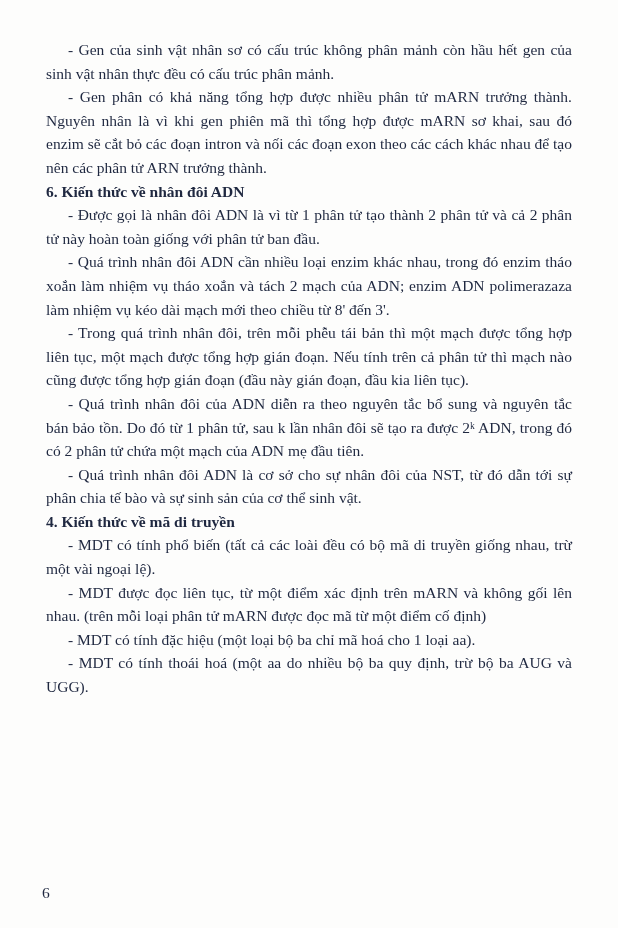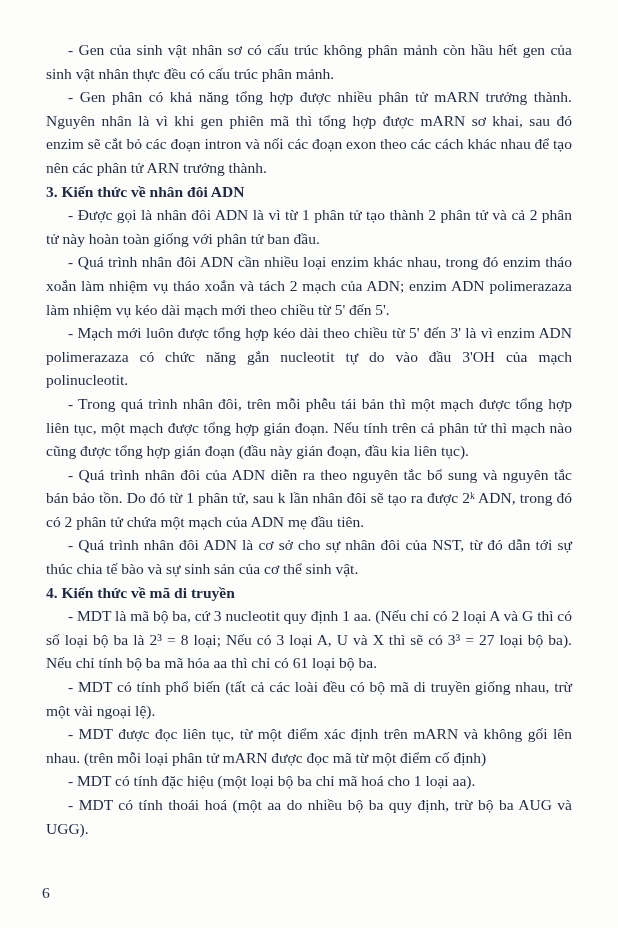--- a/index.html
+++ b/index.html
@@ -48,28 +48,26 @@
     font-size: 15.5px;
   }
 </style>
 </head>
 <body>
 
 <div class="page" style="color: rgb(31, 40, 64);">
   <div class="text-column">
     <p class="para">- Gen của sinh vật nhân sơ có cấu trúc không phân mảnh còn hầu hết gen của sinh vật nhân thực đều có cấu trúc phân mảnh.</p>
     <p class="para">- Gen phân có khả năng tổng hợp được nhiều phân tử mARN trưởng thành. Nguyên nhân là vì khi gen phiên mã thì tổng hợp được mARN sơ khai, sau đó enzim sẽ cắt bỏ các đoạn intron và nối các đoạn exon theo các cách khác nhau để tạo nên các phân tử ARN trưởng thành.</p>
-    <p class="heading">3. Kiến thức về nhân đôi ADN</p>
+    <p class="heading">6. Kiến thức về nhân đôi ADN</p>
     <p class="para">- Được gọi là nhân đôi ADN là vì từ 1 phân tử tạo thành 2 phân tử và cả 2 phân tử này hoàn toàn giống với phân tử ban đầu.</p>
-    <p class="para">- Quá trình nhân đôi ADN cần nhiều loại enzim khác nhau, trong đó enzim tháo xoắn làm nhiệm vụ tháo xoắn và tách 2 mạch của ADN; enzim ADN polimerazaza làm nhiệm vụ kéo dài mạch mới theo chiều từ 5' đến 5'.</p>
-    <p class="para">- Mạch mới luôn được tổng hợp kéo dài theo chiều từ 5' đến 3' là vì enzim ADN polimerazaza có chức năng gắn nucleotit tự do vào đầu 3'OH của mạch polinucleotit.</p>
+    <p class="para">- Quá trình nhân đôi ADN cần nhiều loại enzim khác nhau, trong đó enzim tháo xoắn làm nhiệm vụ tháo xoắn và tách 2 mạch của ADN; enzim ADN polimerazaza làm nhiệm vụ kéo dài mạch mới theo chiều từ 8' đến 3'.</p>
     <p class="para">- Trong quá trình nhân đôi, trên mỗi phễu tái bản thì một mạch được tổng hợp liên tục, một mạch được tổng hợp gián đoạn. Nếu tính trên cả phân tử thì mạch nào cũng được tổng hợp gián đoạn (đầu này gián đoạn, đầu kia liên tục).</p>
     <p class="para">- Quá trình nhân đôi của ADN diễn ra theo nguyên tắc bổ sung và nguyên tắc bán bảo tồn. Do đó từ 1 phân tử, sau k lần nhân đôi sẽ tạo ra được 2ᵏ ADN, trong đó có 2 phân tử chứa một mạch của ADN mẹ đầu tiên.</p>
-    <p class="para">- Quá trình nhân đôi ADN là cơ sở cho sự nhân đôi của NST, từ đó dẫn tới sự thúc chia tế bào và sự sinh sản của cơ thể sinh vật.</p>
+    <p class="para">- Quá trình nhân đôi ADN là cơ sở cho sự nhân đôi của NST, từ đó dẫn tới sự phân chia tế bào và sự sinh sản của cơ thể sinh vật.</p>
     <p class="heading">4. Kiến thức về mã di truyền</p>
-    <p class="para">- MDT là mã bộ ba, cứ 3 nucleotit quy định 1 aa. (Nếu chỉ có 2 loại A và G thì có số loại bộ ba là 2³ = 8 loại; Nếu có 3 loại A, U và X thì sẽ có 3³ = 27 loại bộ ba). Nếu chỉ tính bộ ba mã hóa aa thì chỉ có 61 loại bộ ba.</p>
     <p class="para">- MDT có tính phổ biến (tất cả các loài đều có bộ mã di truyền giống nhau, trừ một vài ngoại lệ).</p>
     <p class="para">- MDT được đọc liên tục, từ một điểm xác định trên mARN và không gối lên nhau. (trên mỗi loại phân tử mARN được đọc mã từ một điểm cố định)</p>
     <p class="para">- MDT có tính đặc hiệu (một loại bộ ba chỉ mã hoá cho 1 loại aa).</p>
     <p class="para">- MDT có tính thoái hoá (một aa do nhiều bộ ba quy định, trừ bộ ba AUG và UGG).</p>
   </div>
   <div class="page-number">6</div>
 </div>
 
 </body></html>

